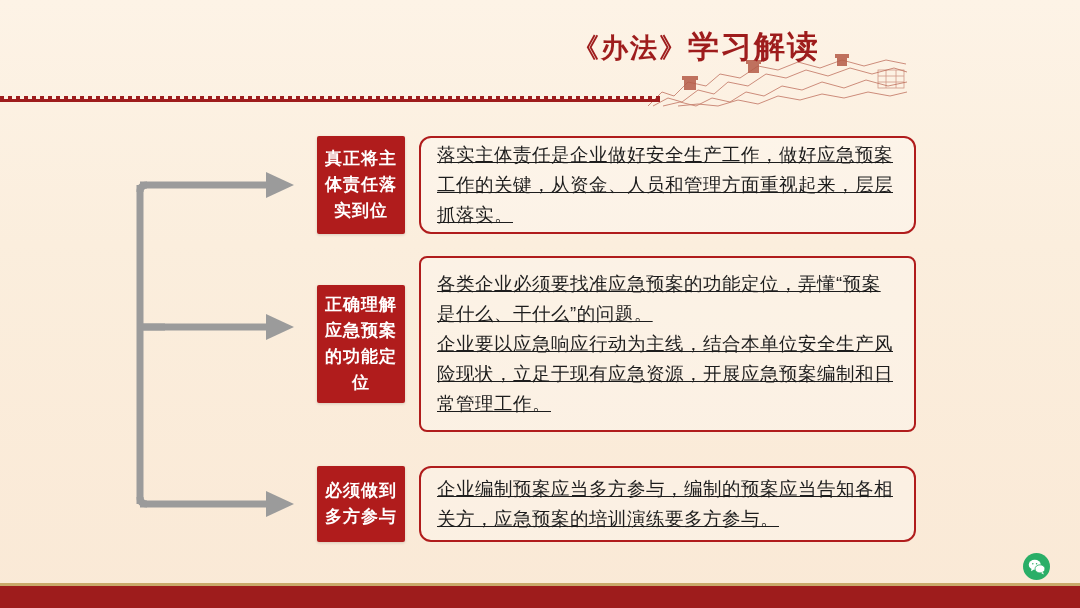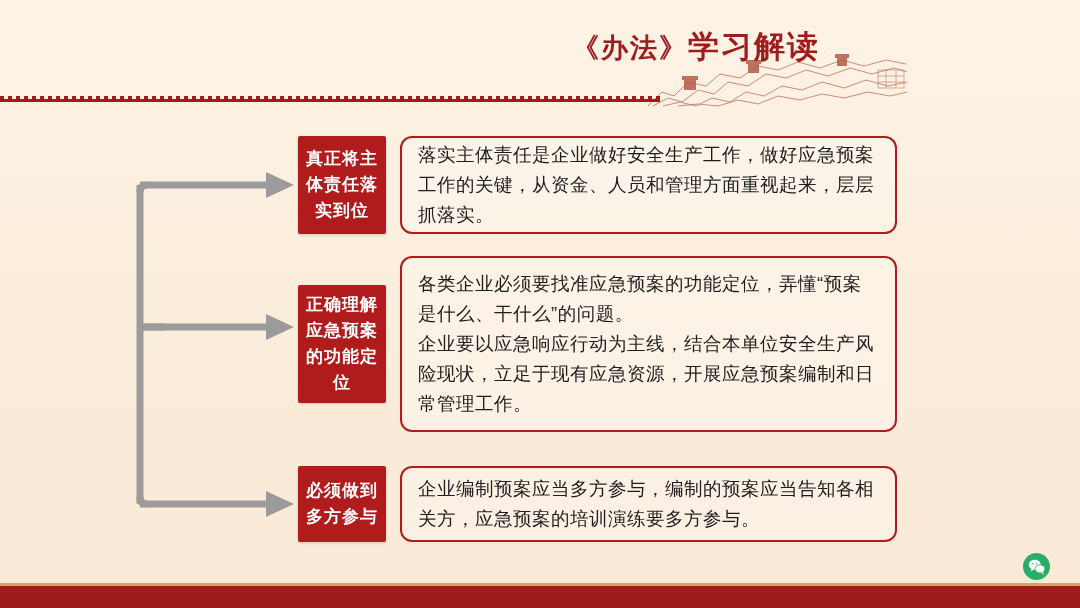--- a/index.html
+++ b/index.html
@@ -161,48 +161,50 @@
     letter-spacing: 1px;
     padding: 6px 8px;
     width: 88px;
     box-sizing: border-box;
     display: flex;
     align-items: center;
     justify-content: center;
     text-align: center;
     border-radius: 2px;
     box-shadow: 0 1px 3px rgba(0,0,0,0.15);
+    margin-left: 19px;
   }
   .row-body {
     border: 2px solid #b01c1c;
     border-radius: 12px;
     background: rgba(255,255,255,0.28);
     padding: 12px 16px;
     box-sizing: border-box;
     color: #1d1d1d;
     font-size: 18.5px;
     line-height: 1.62;
     letter-spacing: 0.5px;
     margin-left: 14px;
     display: flex;
     flex-direction: column;
     justify-content: center;
+    text-decoration: underline;
   }
   .row-body p {
     margin: 0;
   }
 
   
   #row-1 { left: 298px; top: 136px; }
   #row-1 .row-label { height: 98px; }
   #row-1 .row-body  { width: 497px; height: 98px; }
 
   #row-2 { left: 298px; top: 256px; }
   #row-2 .row-label { height: 118px; align-self: center; }
-  #row-2 .row-body  { width: 497px; height: 176px; }
+  #row-2 .row-body  { width: 497px; height: 176px; border-radius: 8px; }
 
   #row-3 { left: 298px; top: 466px; }
   #row-3 .row-label { height: 76px; }
   #row-3 .row-body  { width: 497px; height: 76px; }
 </style>
 </head>
 <body>
 
 <div id="slide">
 

